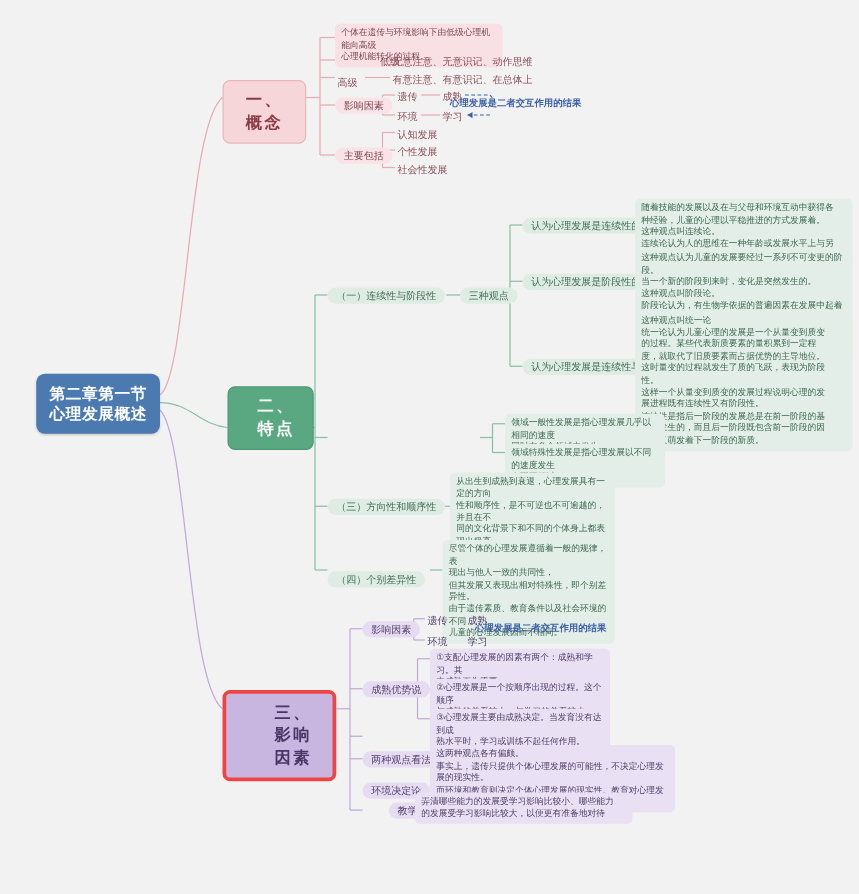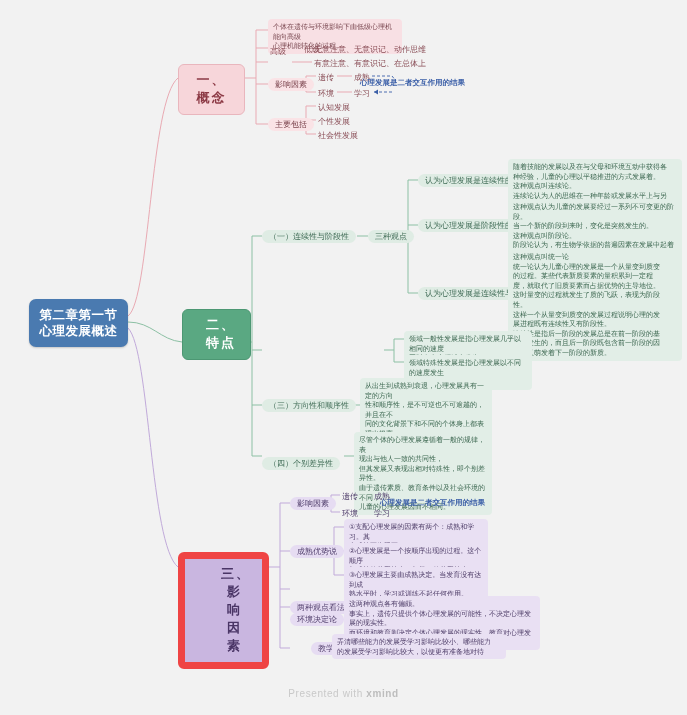--- a/index.html
+++ b/index.html
@@ -47,21 +47,21 @@
   .topic {
     font-weight: bold;
     font-size: 13px;
     letter-spacing: 2px;
     border-radius: 6px;
     padding: 6px 14px 7px 14px;
     text-align: center;
   }
   .topic.pink   { background: #f7d6da; color: #8c3a45; border: 1px solid #e9b6bd; }
   .topic.green  { background: #5aa882; color: #ffffff; border: 1px solid #4c9773; }
-  .topic.purple { background: #c9b6e0; color: #4a3566; border: 7px solid #ef4444; padding-left: 36px; }
+  .topic.purple { background: #c9b6e0; color: #4a3566; border: 3px solid #ef4444; padding-left: 36px; }
 
   
   .pill {
     font-size: 8px;
     line-height: 11px;
     border-radius: 9px;
     padding: 1px 7px;
     text-align: center;
     white-space: nowrap;
   }
@@ -227,21 +227,21 @@
 
   <div class="node root" style="left:29px; top:299px; width:99px;">第二章第一节
 心理发展概述</div>
 
   <div class="node block pink" style="left:268px; top:19px; width:134px;">个体在遗传与环境影响下由低级心理机能向高级
 心理机能转化的过程。</div>
 
   <div class="node plain pink" style="left:268px; top:43px;padding-left:36px;">低级</div>
   <div class="node plain pink" style="left:312px; top:43px;">无意注意、无意识记、动作思维</div>
 
-  <div class="node plain pink" style="left:268px; top:45px;">高级</div>
+  <div class="node plain pink" style="left:268px; top:60px;">高级</div>
   <div class="node plain pink" style="left:312px; top:57px;">有意注意、有意识记、在总体上</div>
 
   <div class="node pill pink" style="left:268px; top:78px;">影响因素</div>
   <div class="node plain pink" style="left:316px; top:71px;">遗传</div>
   <div class="node plain pink" style="left:352px; top:71px;">成熟</div>
   <div class="node plain pink" style="left:316px; top:87px;">环境</div>
   <div class="node plain pink" style="left:352px; top:87px;">学习</div>
   <div class="node annot" style="left:341px; top:78px;">心理发展是二者交互作用的结果</div>
 
   <div class="node pill pink" style="left:268px; top:118px;">主要包括</div>
@@ -313,28 +313,25 @@
   <div class="node annot" style="left:361px; top:498px;">心理发展是二者交互作用的结果</div>
 
   <div class="node pill purple" style="left:290px; top:545px;">成熟优势说</div>
   <div class="node block purple" style="left:344px; top:519px; width:144px;">①支配心理发展的因素有两个：成熟和学习。其
 中成熟更为重要。</div>
   <div class="node block purple" style="left:344px; top:543px; width:144px;">②心理发展是一个按顺序出现的过程。这个顺序
 与成熟的关系较大，与学习的关系较少。</div>
   <div class="node block purple" style="left:344px; top:567px; width:144px;">③心理发展主要由成熟决定。当发育没有达到成
 熟水平时，学习或训练不起任何作用。</div>
 
-  <div class="node pill purple" style="left:290px; top:586px;margin-top:27px;">环境决定论</div>
+  <div class="node pill purple" style="left:290px; top:599px;margin-top:27px;">环境决定论</div>
 
   <div class="node pill purple" style="left:290px; top:601px;">两种观点看法</div>
   <div class="node block purple" style="left:344px; top:596px; width:196px;">这两种观点各有偏颇。
 事实上，遗传只提供个体心理发展的可能性，不决定心理发展的现实性。
 而环境和教育则决定个体心理发展的现实性。教育对心理发展起主导作用。</div>
 
   <div class="node pill purple" style="left:290px; top:642px;margin-left:21px;">教学意义</div>
   <div class="node block purple" style="left:332px; top:634px; width:174px;">弄清哪些能力的发展受学习影响比较小、哪些能力
 的发展受学习影响比较大，以便更有准备地对待</div>
 
-  <div class="footer">
-    <span>Presented with </span><b>xmind</b>
-  </div>
 
 </div>
 
 </body></html>

